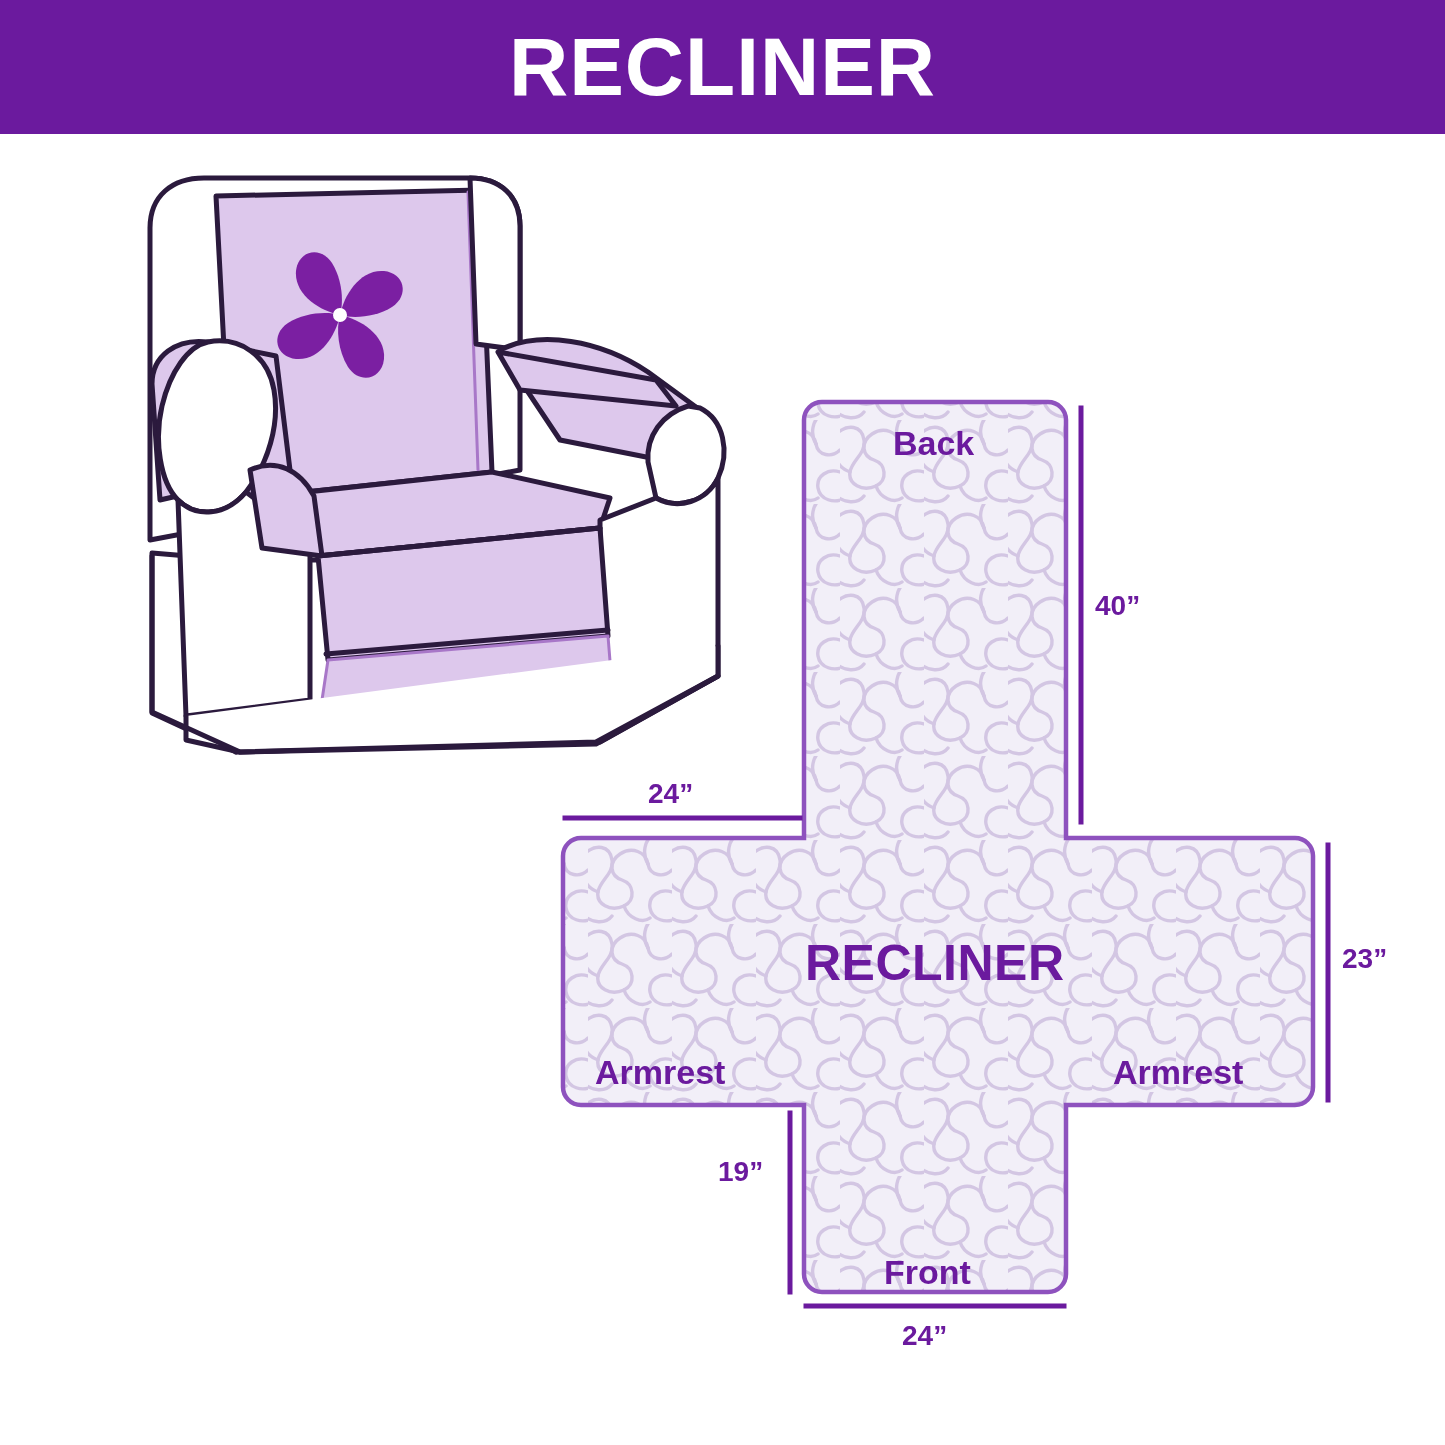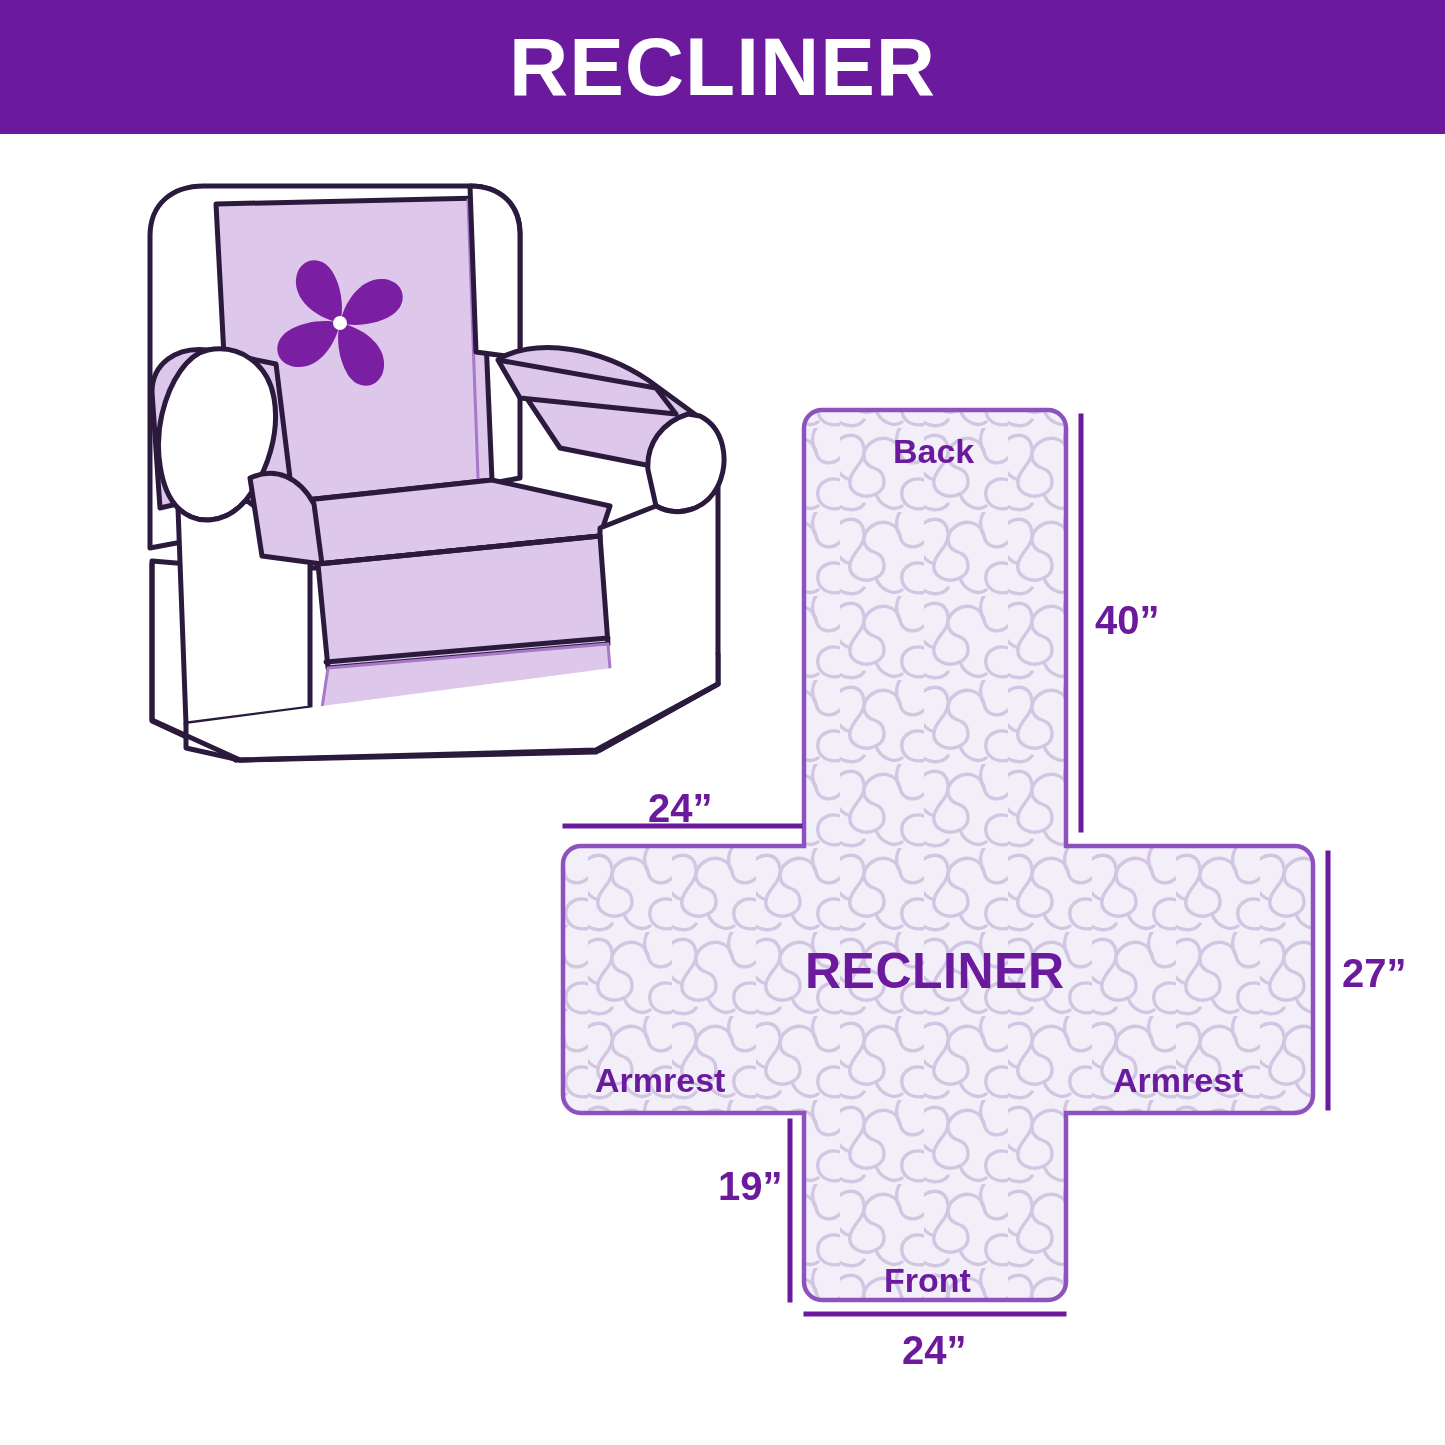--- a/index.html
+++ b/index.html
@@ -33,21 +33,21 @@
     font-weight: bold;
     letter-spacing: 1px;
     line-height: 1;
     font-family: "Liberation Sans", sans-serif;
   }
 
   
   #stage {
     position: absolute;
     left: 0;
-    top: 8px;
+    top: 0;
     width: 1445px;
     height: 1245px;
   }
   #stage svg {
     display: block;
   }
 
   
   .diagram-label {
     position: absolute;
@@ -59,21 +59,21 @@
     user-select: none;
   }
   .panel-name {
     font-size: 34px;
   }
   .center-name {
     font-size: 50px;
     letter-spacing: 0.5px;
   }
   .dim-text {
-    font-size: 40px;
+    font-size: 28px;
     text-align: right;
   }
 </style>
 </head>
 <body>
 
 <div id="header-banner">
   <div id="header-title">RECLINER</div>
 </div>
 
@@ -226,19 +226,19 @@
   <div class="diagram-label panel-name" style="left:595px; top:1055px;">Armrest</div>
 
   <div class="diagram-label panel-name" style="left:1113px; top:1055px;">Armrest</div>
 
   <div class="diagram-label panel-name" style="left:884px; top:1243px;margin-top:12px;">Front</div>
 
   <div class="diagram-label dim-text" style="left:1095px; top:592px;">40”</div>
 
   <div class="diagram-label dim-text" style="left:648px; top:780px;">24”</div>
 
-  <div class="diagram-label dim-text" style="left:1342px; top:945px;">27”</div>
+  <div class="diagram-label dim-text" style="left:1342px; top:945px;">23”</div>
 
   <div class="diagram-label dim-text" style="left:718px; top:1158px;">19”</div>
 
   <div class="diagram-label dim-text" style="left:902px; top:1322px;">24”</div>
 
 </div>
 
 </body></html>

